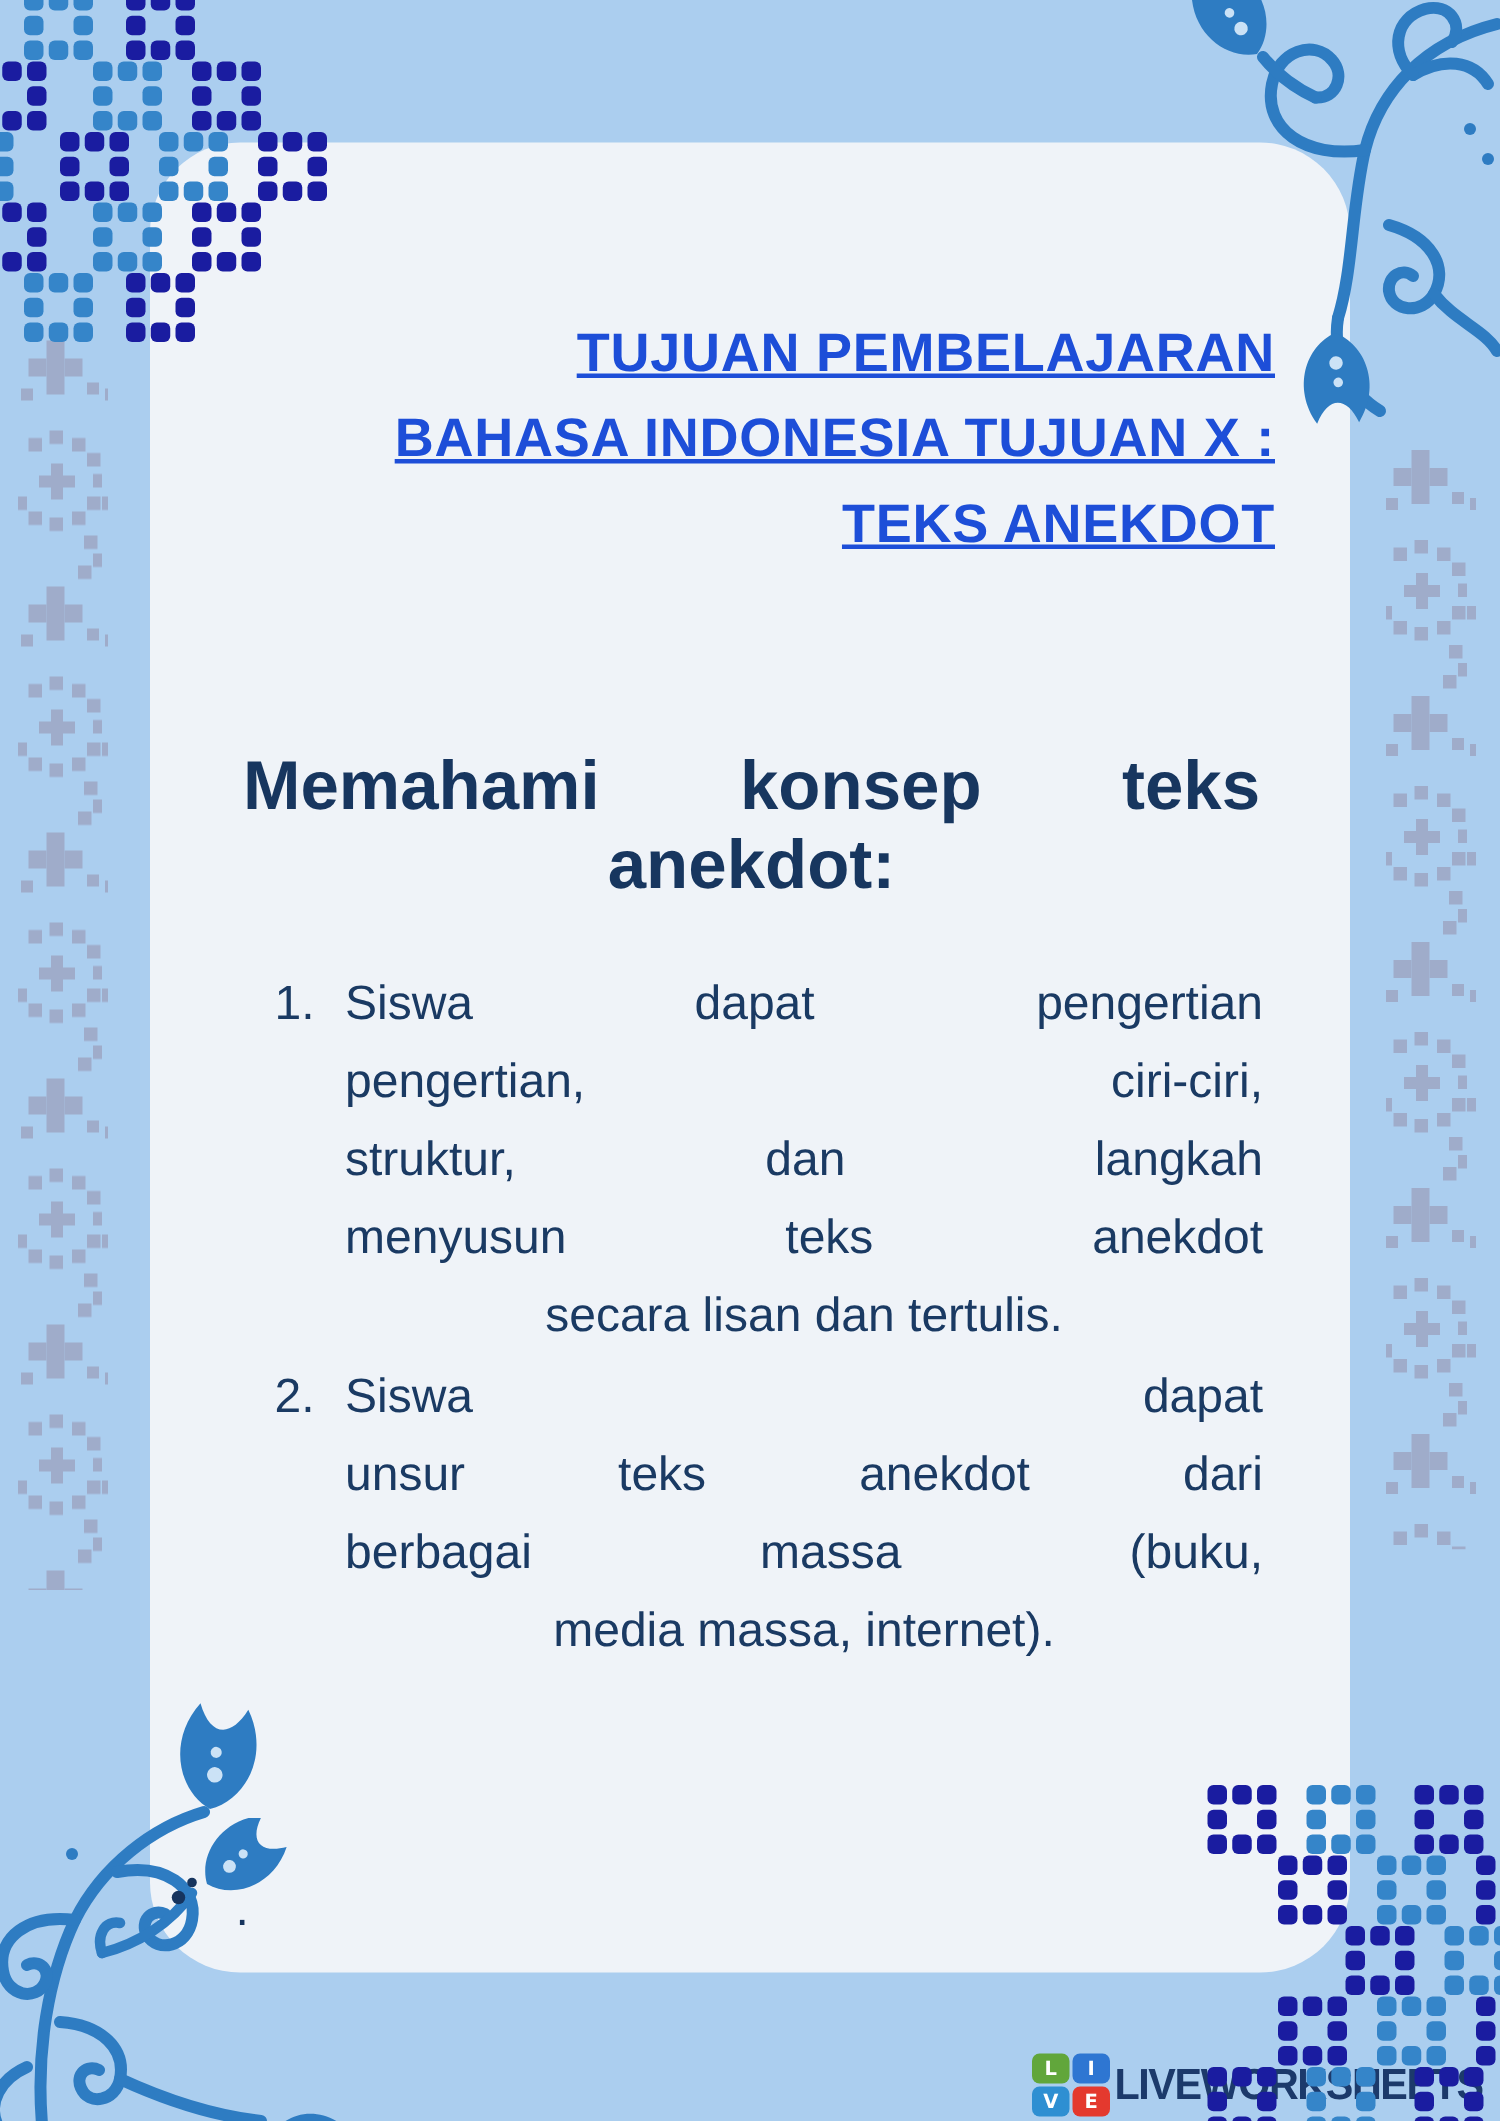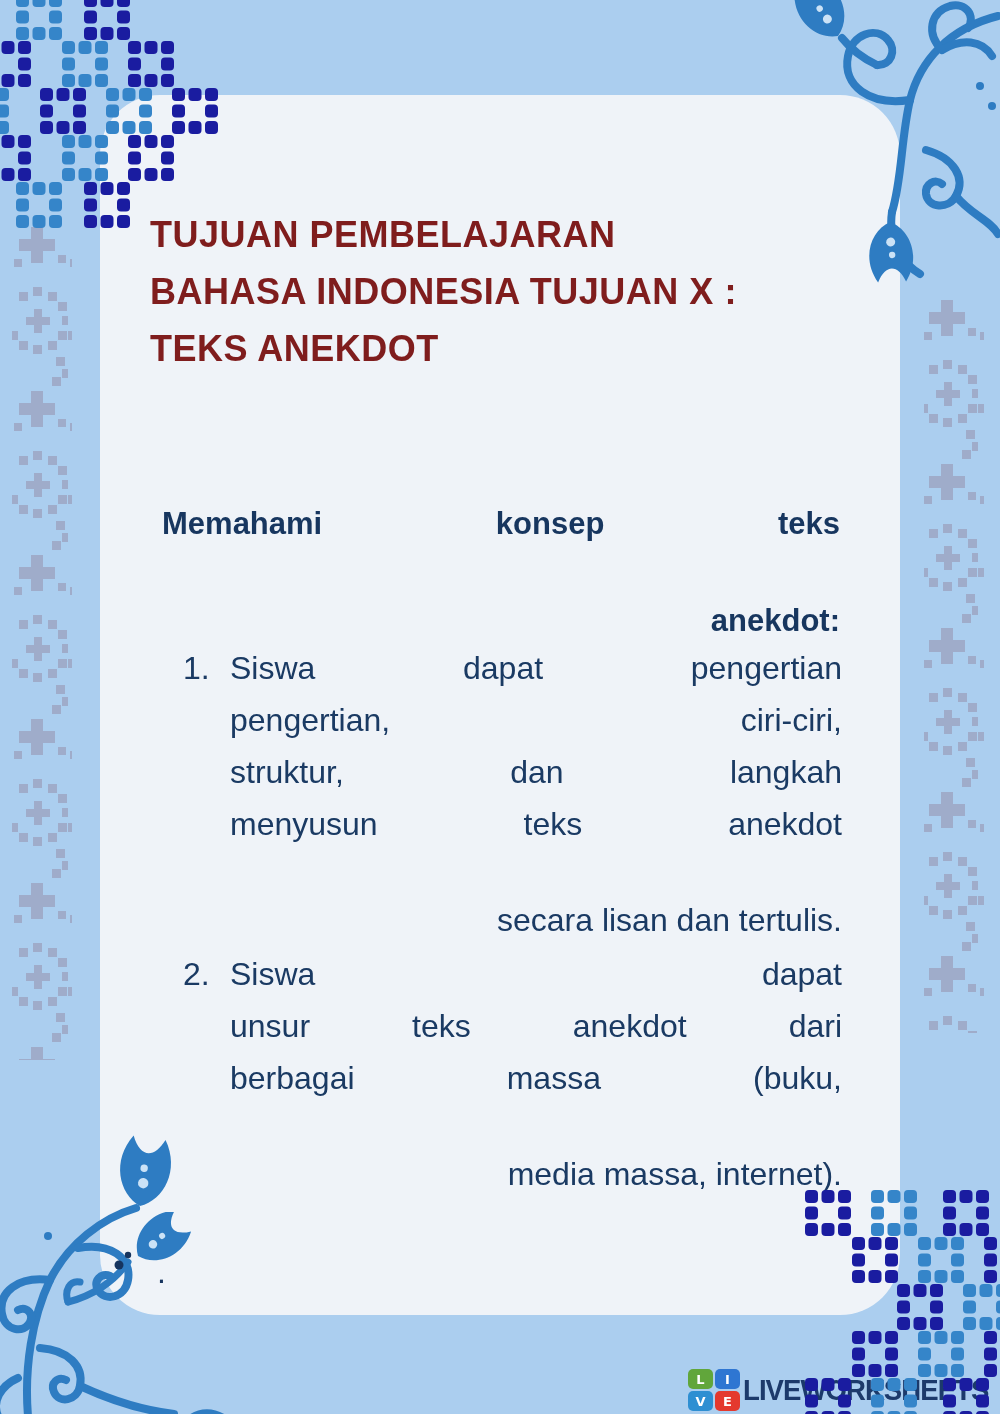--- a/index.html
+++ b/index.html
@@ -10,29 +10,29 @@
     color:#17365F;
   }
   .card{
     position:absolute;left:100px;top:95px;width:800px;height:1220px;
     background:#EFF3F8;border-radius:60px;
   }
   .deco{position:absolute;pointer-events:none;}
 
   .title{
     position:absolute;left:150px;top:206px;width:700px;
-    text-align:left;font-weight:bold;font-size:36px;line-height:57px;
-    color:#7f1d1d;letter-spacing:.5px;
+    text-align:right;font-weight:bold;font-size:36px;line-height:57px;
+    color:#1d4ed8;letter-spacing:.5px;text-decoration:underline;
   }
   .heading{
     position:absolute;left:162px;top:497px;width:678px;
-    font-size:31px;font-weight:bold;line-height:53px;color:#17365F;
+    font-size:46px;font-weight:bold;line-height:53px;color:#17365F;
   }
   .jfull{text-align:justify;text-align-last:justify;}
-  .lleft{text-align:right;margin-top:44px;}
+  .lleft{text-align:center;}
   .obj-list{
     position:absolute;left:230px;top:642px;width:612px;
     font-size:32px;line-height:52px;color:#1A3A63;
   }
   .obj-item{position:relative;margin-bottom:2px;}
   .obj-num{position:absolute;left:-47px;top:0;}
   .stray-dot{position:absolute;left:157px;top:1256px;font-size:32px;line-height:32px;color:#16345E;}
 
   .logo{
     position:absolute;left:688px;top:1368px;height:44px;

